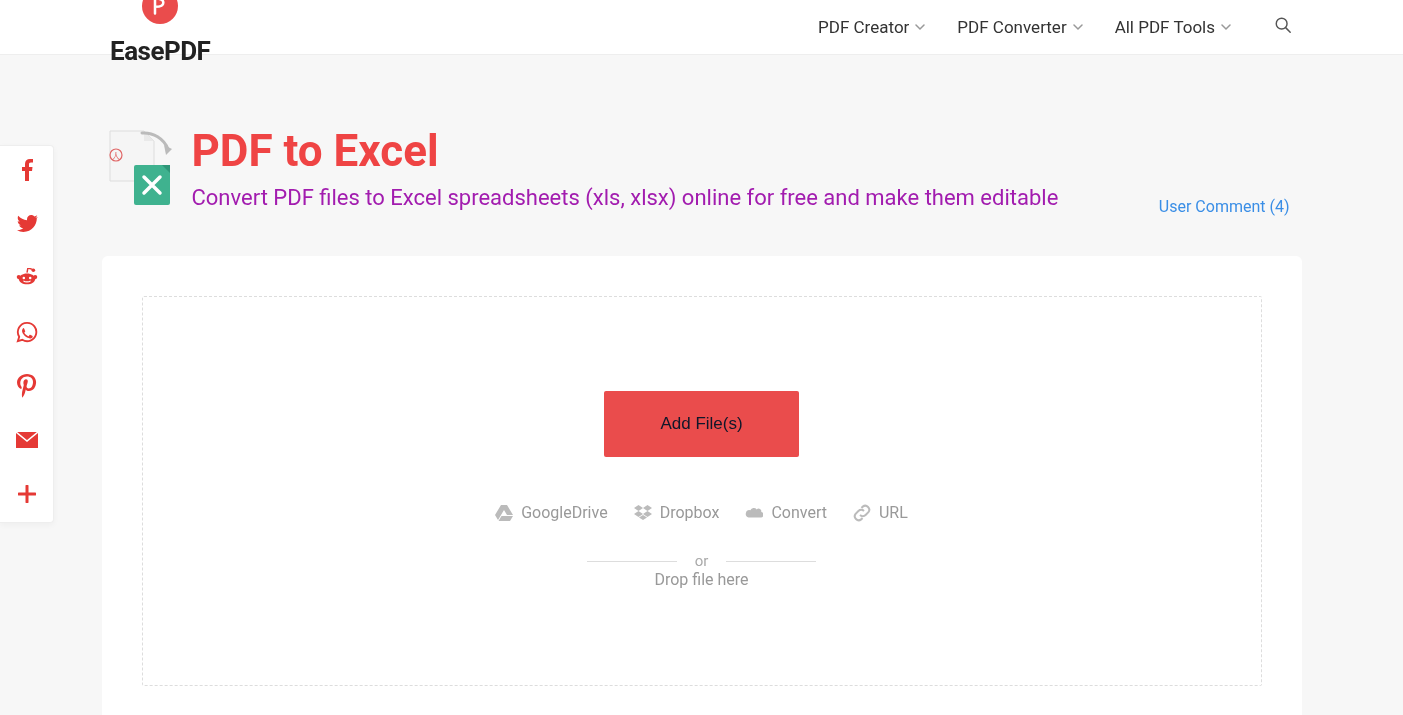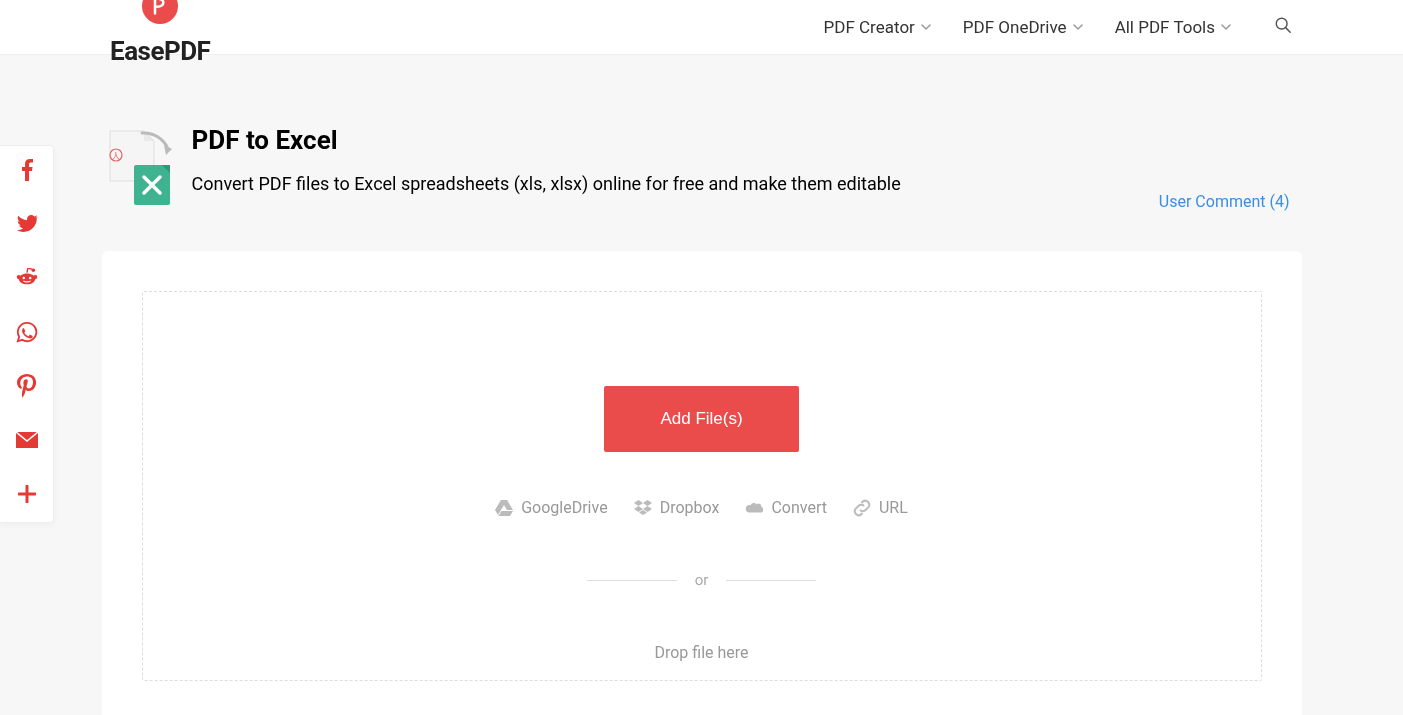--- a/index.html
+++ b/index.html
@@ -96,28 +96,28 @@
     align-items: flex-start;
     gap: 20px;
     position: relative;
   }
   .title-icon {
     width: 70px; height: 80px;
     position: relative;
     flex-shrink: 0;
   }
   .title-text h1 {
-    font-size: 26px;
+    font-size: 44px;
     font-weight: 700;
-    color: #000000;
-    margin-bottom: 18px;
+    color: #ef4444;
+    margin-bottom: 8px;
   }
   .title-text p {
-    font-size: 18px;
-    color: #000000;
+    font-size: 22px;
+    color: #a21caf;
   }
   .user-comment {
     position: absolute;
     right: 12px;
     bottom: -6px;
     color: #3a8ee6;
     font-size: 16px;
     cursor: pointer;
   }
   
@@ -132,21 +132,21 @@
     border: 1px dashed #ddd;
     border-radius: 2px;
     height: 390px;
     display: flex;
     flex-direction: column;
     align-items: center;
     padding-top: 94px;
   }
   .add-btn {
     background: #ea4c4c;
-    color: #ffffff;
+    color: #0f172a;
     border: none;
     font-size: 17px;
     font-weight: 500;
     padding: 0 56px;
     height: 66px;
     border-radius: 2px;
     cursor: pointer;
   }
   .sources {
     margin-top: 46px;
@@ -160,32 +160,31 @@
     gap: 8px;
     color: #999;
     font-size: 16px;
     cursor: pointer;
   }
   .source .ic {
     width: 18px; height: 18px;
     display: inline-flex; align-items: center; justify-content: center;
   }
   .or-row {
-    margin-top: 54px;
+    margin-top: 30px;
     display: flex;
     align-items: center;
     gap: 18px;
     color: #aaa;
     font-size: 15px;
   }
   .or-row .line {
     width: 90px; height: 1px; background: #ddd;
   }
   .drop-hint {
-    margin-top: 54px;
     color: #999;
     font-size: 16px;
   }
 </style>
 </head>
 <body>
 
 <div class="header">
   <div class="logo-wrap">
     <div class="logo-circle">
@@ -198,21 +197,21 @@
   <div class="nav">
     <div class="nav-item">
       <span>PDF Creator</span>
       <span class="chev">
         <svg width="10" height="10" viewBox="0 0 10 10">
             <path d="M1 3 L5 7 L9 3" stroke="#999" stroke-width="1.5" fill="none" stroke-linecap="round"></path>
           </svg>
       </span>
     </div>
     <div class="nav-item">
-      <span>PDF OneDrive</span>
+      <span>PDF Converter</span>
       <span class="chev">
         <svg width="10" height="10" viewBox="0 0 10 10">
             <path d="M1 3 L5 7 L9 3" stroke="#999" stroke-width="1.5" fill="none" stroke-linecap="round"></path>
           </svg>
       </span>
     </div>
     <div class="nav-item">
       <span>All PDF Tools</span>
       <span class="chev">
         <svg width="10" height="10" viewBox="0 0 10 10">

